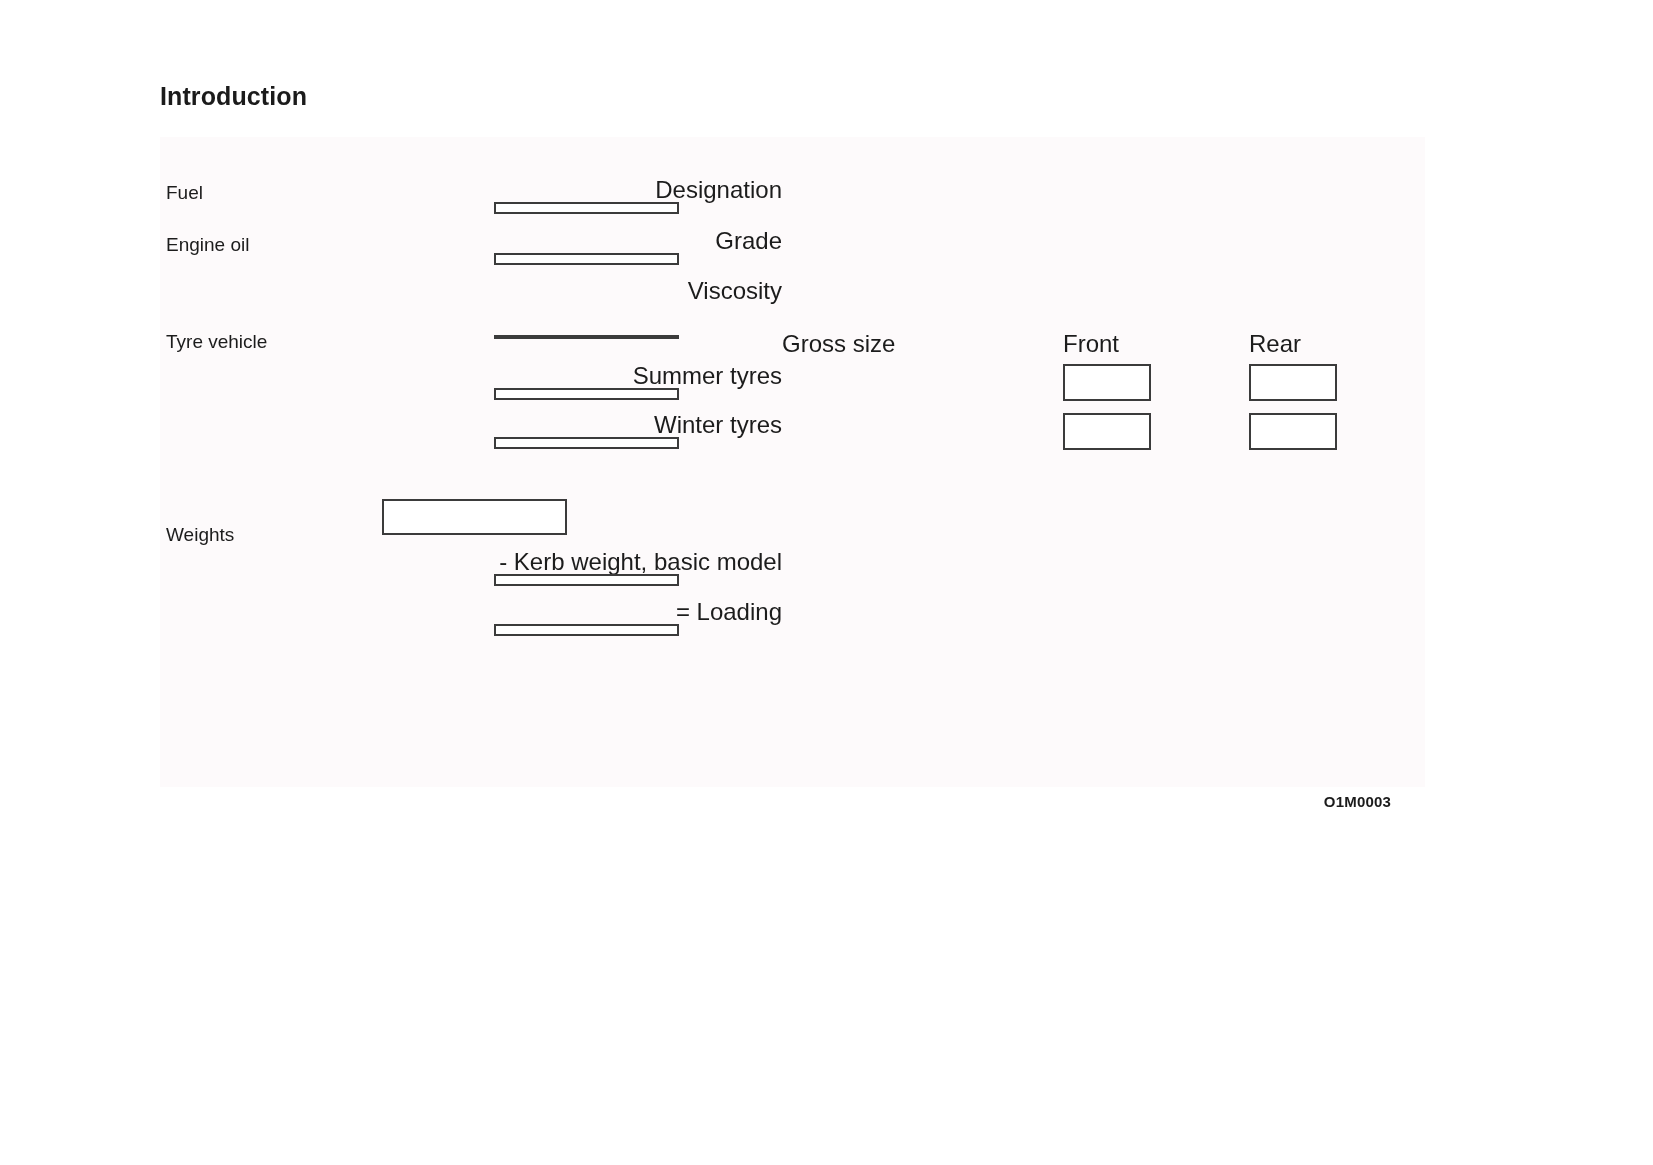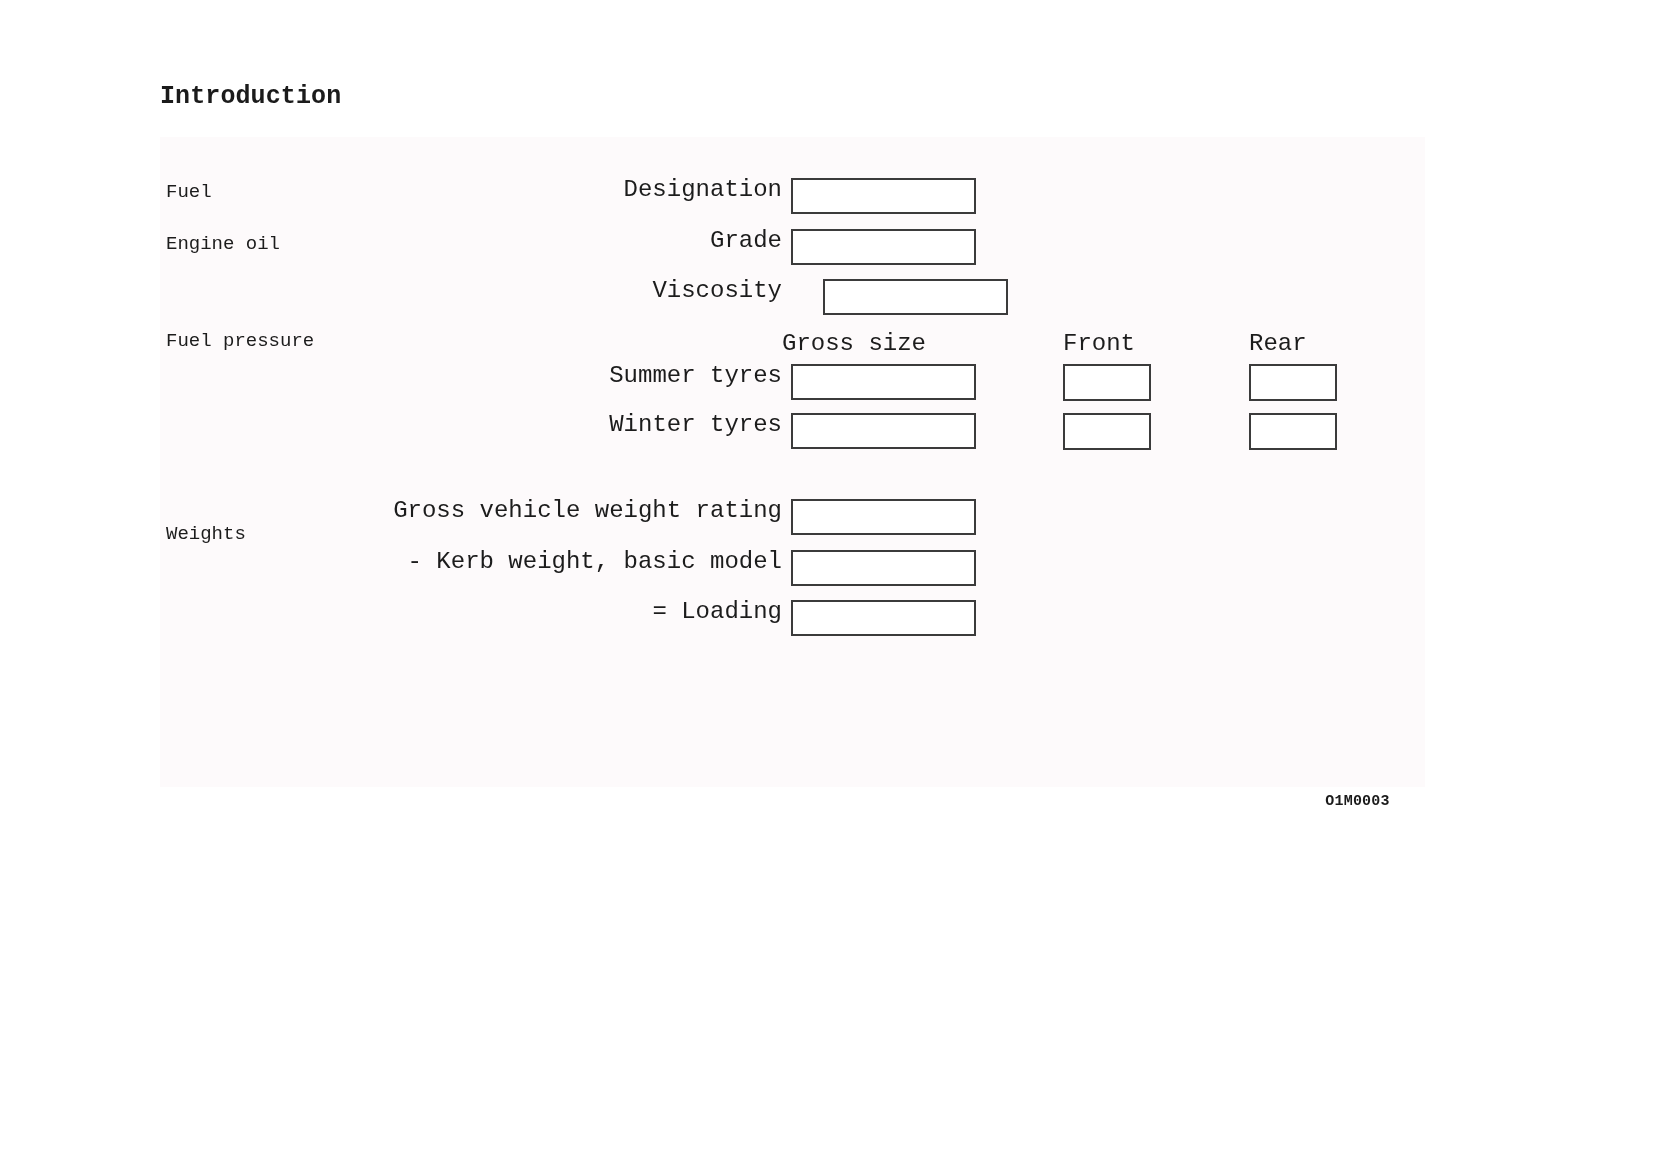--- a/index.html
+++ b/index.html
@@ -14,21 +14,20 @@
     font-family: "Liberation Sans", sans-serif;
     color: #1c1c1c;
     -webkit-font-smoothing: antialiased;
     overflow: hidden;
   }
 
   .page {
     position: relative;
     width: 1653px;
     height: 1165px;
-    font-family: Liberation Mono, monospace;
   }
 
   
   .section-title {
     position: absolute;
     left: 160px;
     top: 82px;
     font-size: 25px;
     font-weight: bold;
     letter-spacing: 0.1px;
@@ -56,22 +55,23 @@
   }
   .group-fuel      { left: 166px; top: 183px; }
   .group-oil       { left: 166px; top: 235px; }
   .group-tyre      { left: 166px; top: 332px; }
   .group-weights   { left: 166px; top: 489px; margin-top: 36px; }
 
   
   .field-row {
     position: absolute;
     display: flex;
-    align-items: flex-start;
+    align-items: center;
     height: 36px;
+    flex-direction: column;
   }
   .field-label {
     font-size: 24px;
     color: #1c1c1c;
     white-space: nowrap;
     text-align: right;
     padding-right: 9px;
     line-height: 1;
   }
   .field-box {
@@ -139,21 +139,21 @@
 <div class="page">
 
   <div class="section-title">Introduction</div>
 
   <div class="panel"></div>
 
   <div class="group-label group-fuel">Fuel</div>
 
   <div class="group-label group-oil">Engine oil</div>
 
-  <div class="group-label group-tyre">Fuel pressure</div>
+  <div class="group-label group-tyre">Tyre vehicle</div>
 
   <div class="group-label group-weights">Weights</div>
 
   <div class="field-row row-designation">
     <div class="field-label">Designation</div>
     <div class="field-box box-wide"></div>
   </div>
 
   <div class="field-row row-grade">
     <div class="field-label">Grade</div>
@@ -181,21 +181,20 @@
 
   <div class="field-row row-winter">
     <div class="field-label">Winter tyres</div>
     <div class="field-box box-wide"></div>
   </div>
 
   <div class="extra-box box-front-winter"></div>
   <div class="extra-box box-rear-winter"></div>
 
   <div class="field-row row-gvwr">
-    <div class="field-label">Gross vehicle weight rating</div>
     <div class="field-box box-wide"></div>
   </div>
 
   <div class="field-row row-kerb">
     <div class="field-label">- Kerb weight, basic model</div>
     <div class="field-box box-wide"></div>
   </div>
 
   <div class="field-row row-loading">
     <div class="field-label">= Loading</div>

